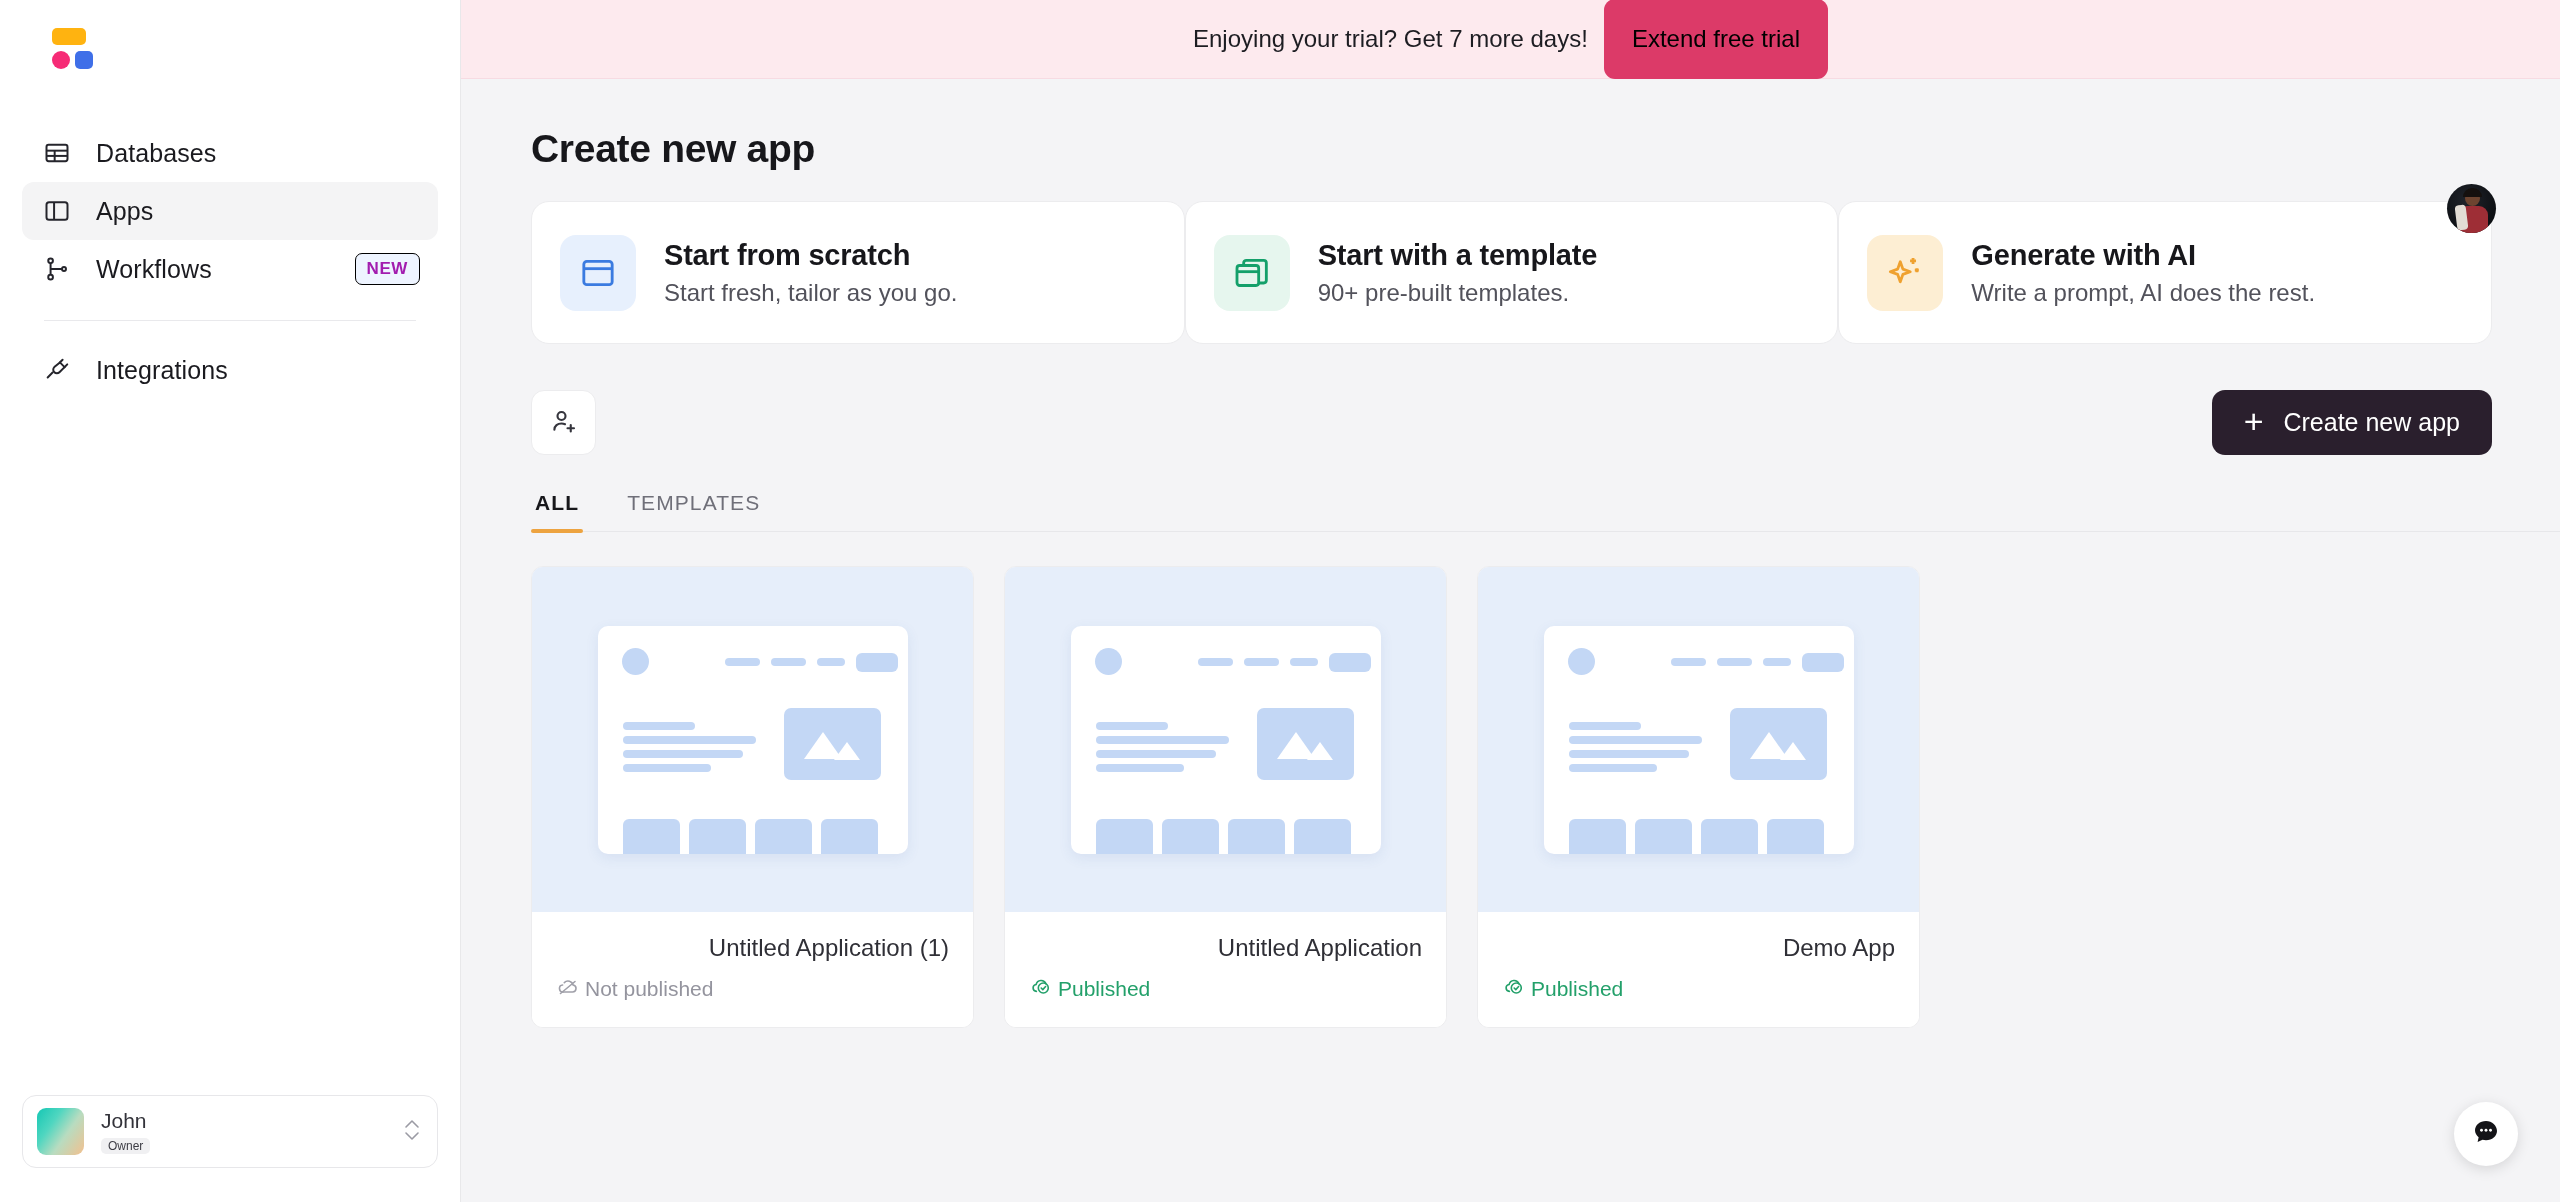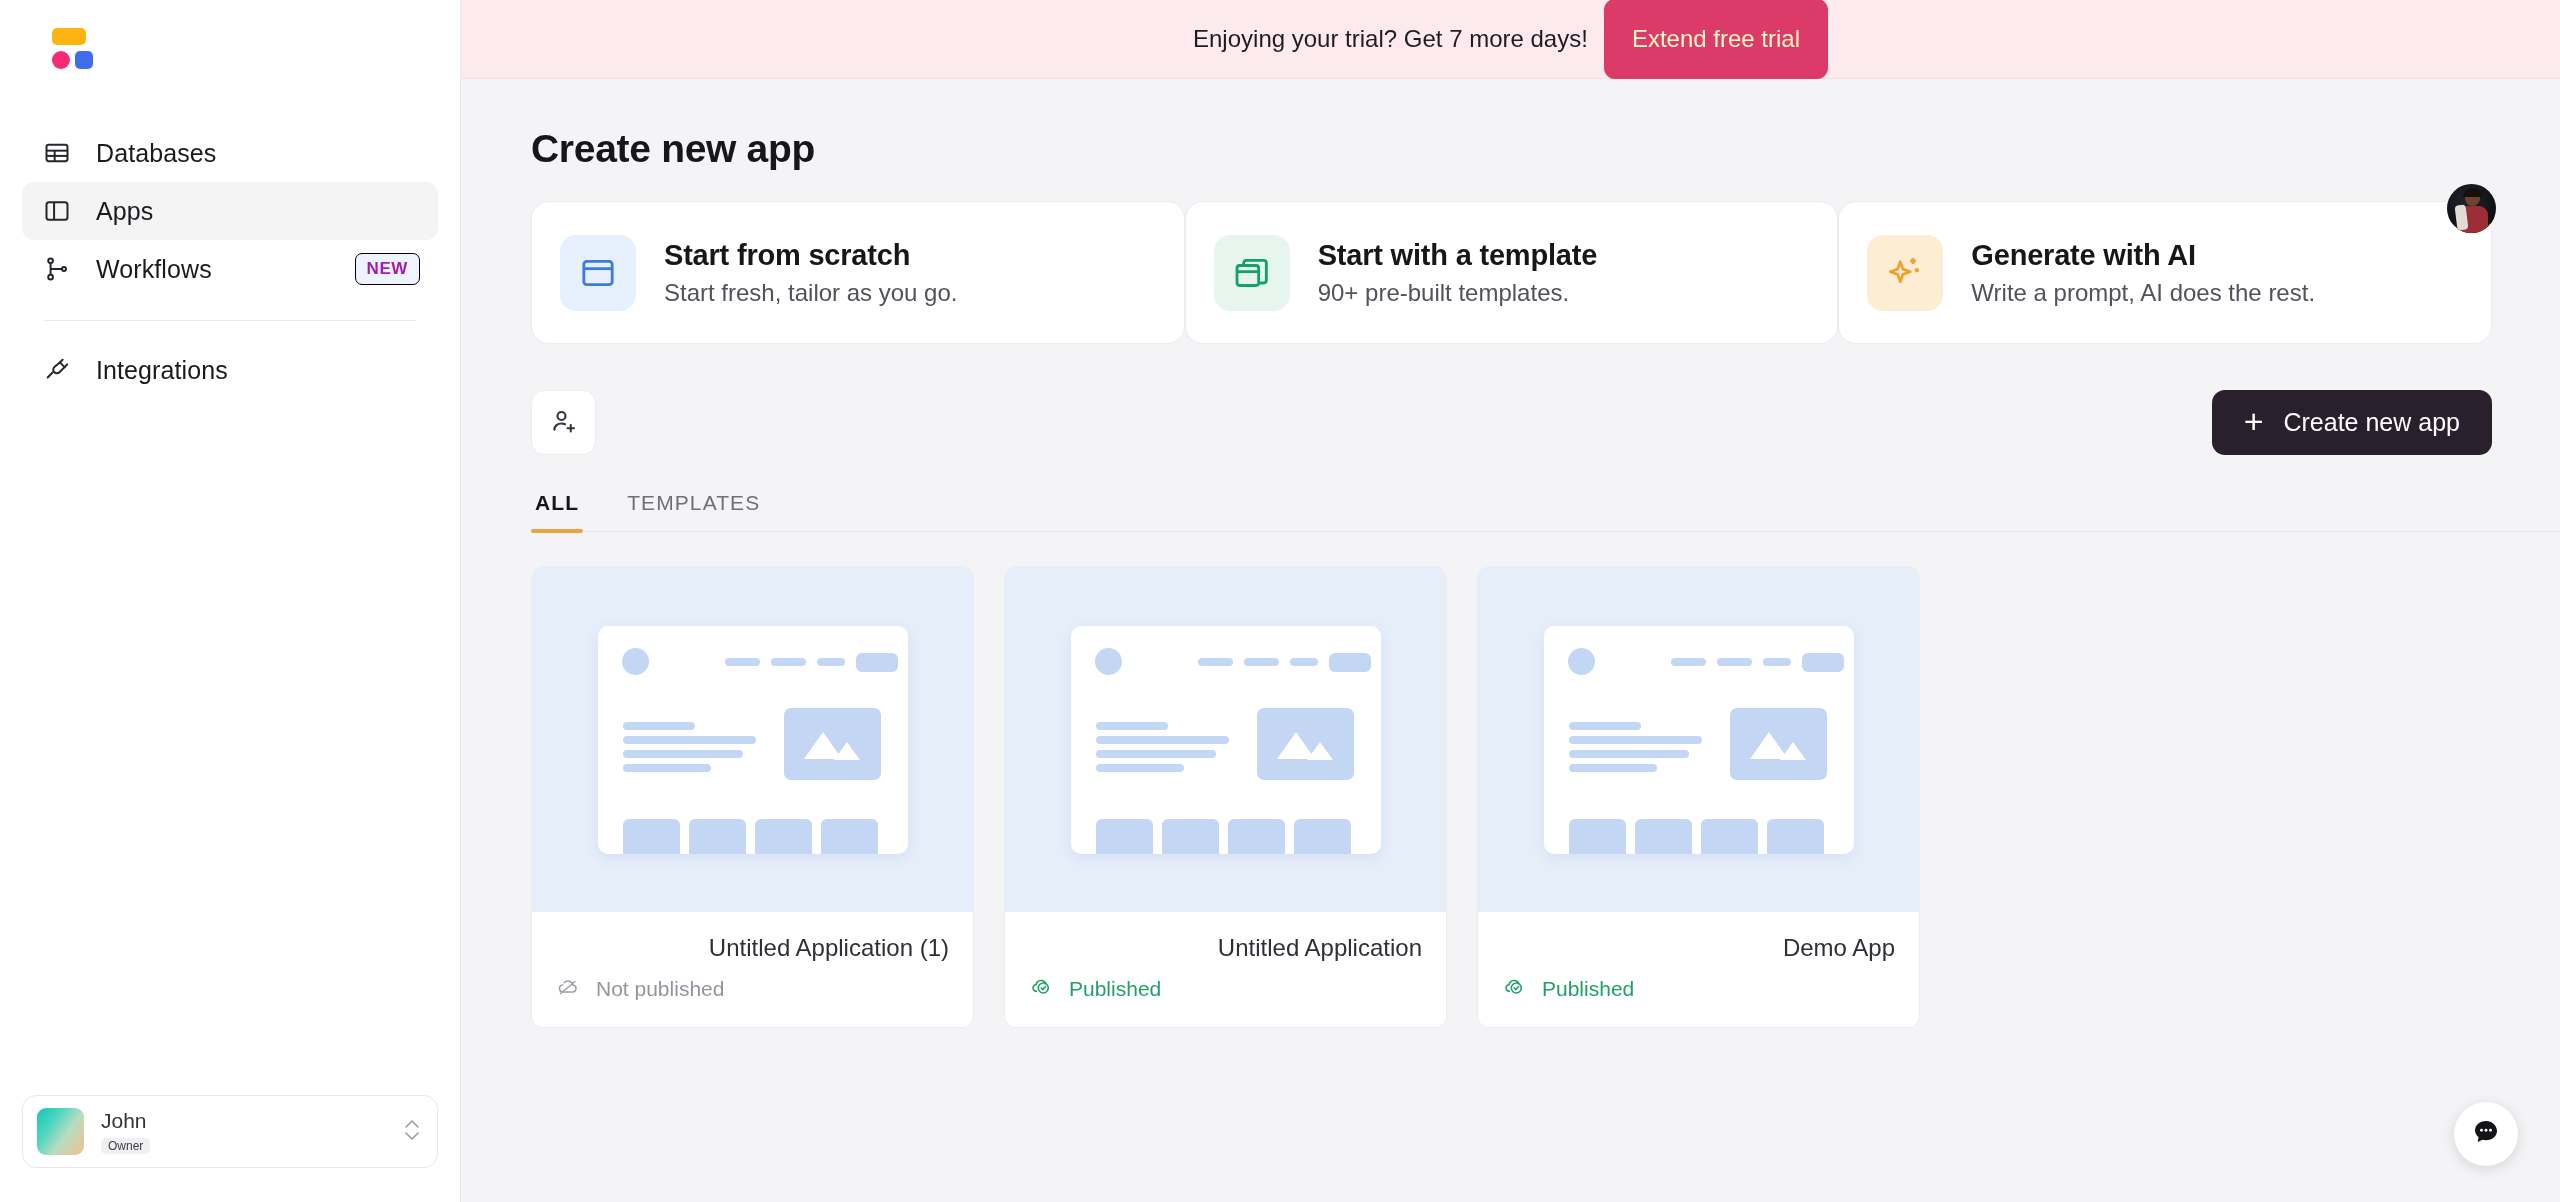--- a/index.html
+++ b/index.html
@@ -68,21 +68,21 @@
   .main { flex: 1; height: 1202px; background: #f4f4f6; position: relative; overflow: hidden; }
 
   .trial-banner {
     height: 79px; background: #fdeaee;
     border-bottom: 1px solid #f7dbe2;
     display: flex; align-items: center; justify-content: center;
     gap: 16px;
   }
   .trial-text { font-size: 24px; color: #1d1d22; }
   .trial-btn {
-    background: #DC3A68; color: #fef9c3;
+    background: #DC3A68; color: #000000;
     border: none; border-radius: 11px;
     font-size: 24px; font-family: inherit;
     padding: 26px 28px; cursor: pointer;
   }
 
   .content { padding: 48px 0 0 70px; position: relative; }
   .page-title { font-size: 39px; font-weight: bold; color: #17171b; letter-spacing: -.3px; }
 
   .topbar-avatar {
     position: absolute; right: 64px; top: 105px;
@@ -179,21 +179,21 @@
   .wire .w-mount2{position: absolute; left: 236px; top: 116px; width: 0; height: 0;
                   border-left: 13px solid transparent; border-right: 13px solid transparent;
                   border-bottom: 18px solid #ffffff; }
   .wire .w-b1   { left: 25px; top: 193px; width: 57px; height: 42px; border-radius: 6px; }
   .wire .w-b2   { left: 91px; top: 193px; width: 57px; height: 42px; border-radius: 6px; }
   .wire .w-b3   { left: 157px; top: 193px; width: 57px; height: 42px; border-radius: 6px; }
   .wire .w-b4   { left: 223px; top: 193px; width: 57px; height: 42px; border-radius: 6px; }
 
   .app-info { padding: 22px 24px 24px 24px; background: #ffffff; }
   .app-name { font-size: 24px; color: #2f2f36; text-align: right; }
-  .app-status { display: flex; align-items: center; gap: 16px; margin-top: 12px; font-size: 21px; }
+  .app-status { display: flex; align-items: center; gap: 5px; margin-top: 12px; font-size: 21px; }
   .app-status.published { color: #23a06a; }
   .app-status.unpublished { color: #94949e; }
 
   .chat-fab {
     position: absolute; right: 42px; bottom: 36px;
     width: 64px; height: 64px; border-radius: 50%;
     background: #ffffff; box-shadow: 0 3px 14px rgba(0,0,0,.13);
     display: flex; align-items: center; justify-content: center; cursor: pointer;
   }
 </style>

